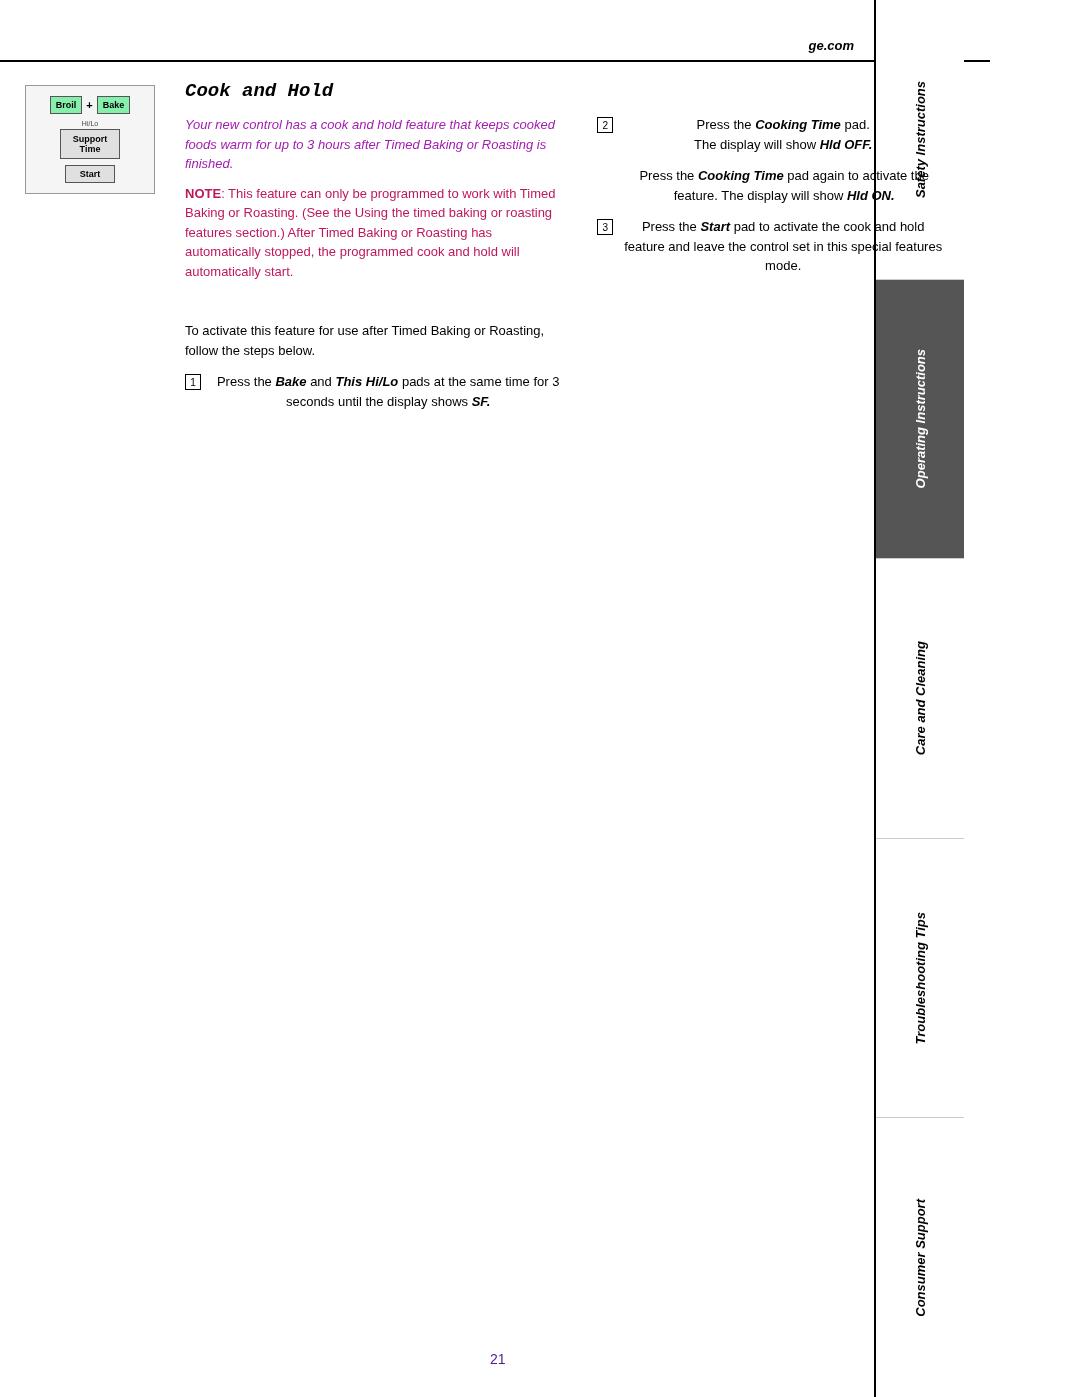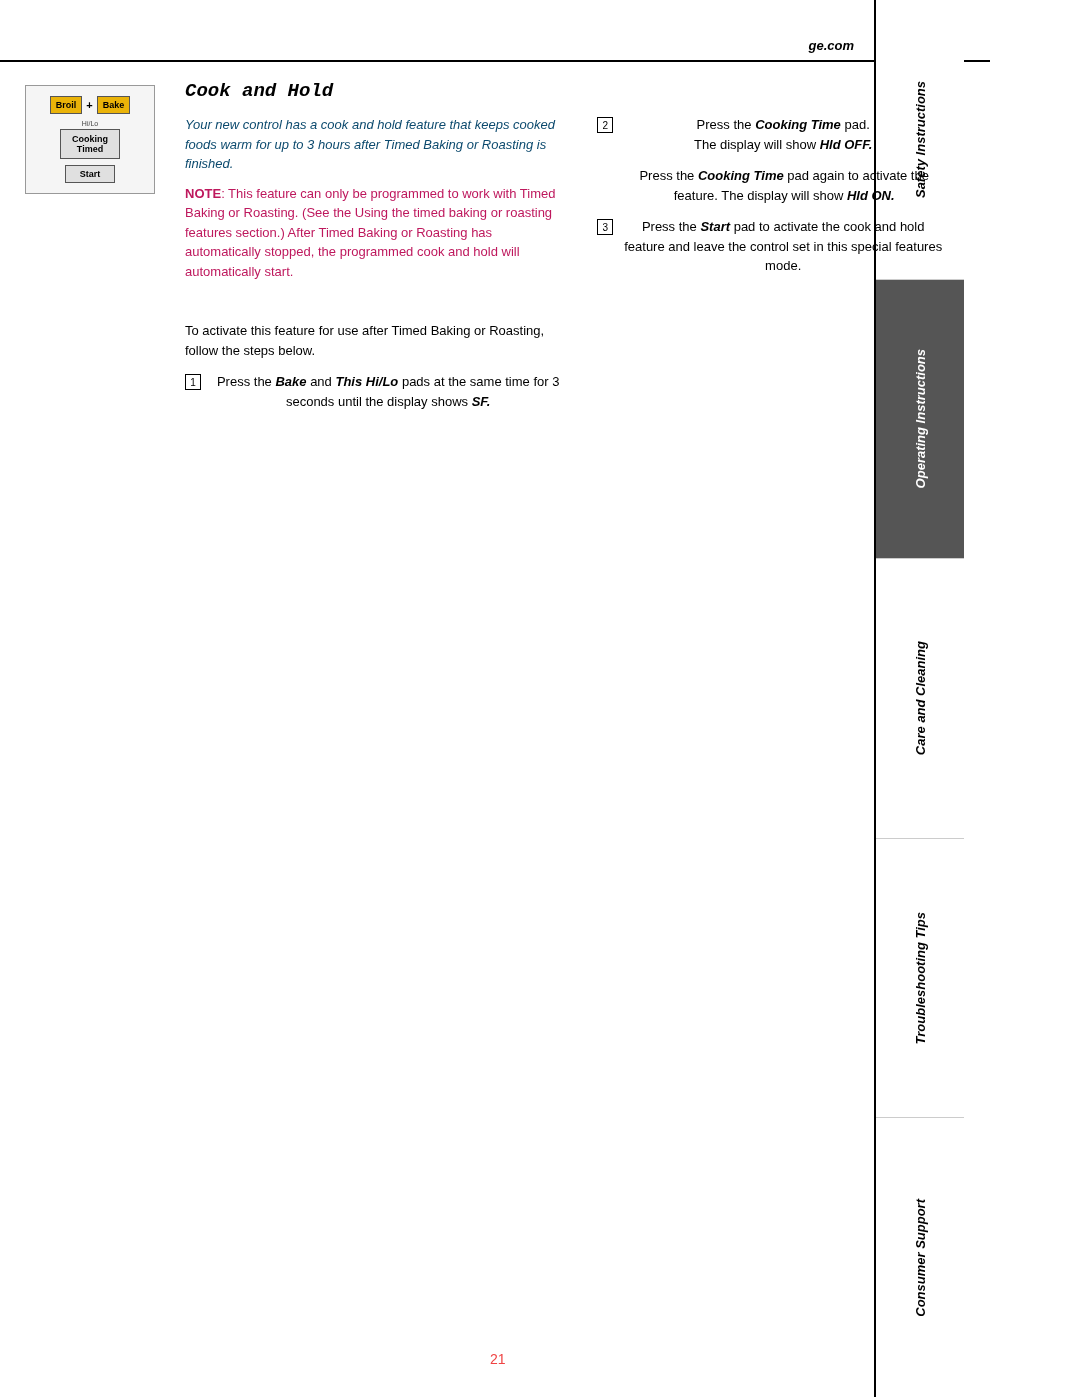--- a/index.html
+++ b/index.html
@@ -102,21 +102,21 @@
     .control-buttons {
       display: flex;
       align-items: center;
       justify-content: center;
       gap: 4px;
       margin-bottom: 6px;
     }
 
     .ctrl-btn {
       border: 1px solid #555;
-      background: #eab308;
+      background: #86efac;
       padding: 3px 5px;
       font-size: 9px;
       font-weight: bold;
       text-align: right;
       min-width: 28px;
     }
 
     .ctrl-btn-small {
       font-size: 7px;
       color: #444;
@@ -179,21 +179,21 @@
 
     .right-column {
       flex: 1;
     }
 
     .intro-text {
       font-style: italic;
       font-size: 13px;
       line-height: 1.5;
       margin-bottom: 10px;
-      color: #0c4a6e;
+      color: #a21caf;
     }
 
     .note-text {
       font-size: 13px;
       line-height: 1.5;
       margin-bottom: 10px;
       color: #be185d;
     }
 
     .note-text .note-label {
@@ -237,21 +237,21 @@
       font-weight: bold;
       font-style: italic;
     }
 
     
     .page-number {
       position: absolute;
       bottom: 30px;
       left: 490px;
       font-size: 14px;
-      color: #ef4444;
+      color: #4c1d95;
     }
 
   </style>
 </head>
 <body>
 
 <div class="page-container">
 
   <div class="top-border"></div>
 
@@ -280,22 +280,22 @@
       <div class="ctrl-btn">
         <div>Broil</div>
       </div>
       <div class="ctrl-plus">+</div>
       <div class="ctrl-btn">
         <div>Bake</div>
       </div>
     </div>
     <div class="ctrl-btn-small">Hi/Lo</div>
     <div class="ctrl-cooking-time">
-      <div>Cooking</div>
-      <div>Timed</div>
+      <div>Support</div>
+      <div>Time</div>
     </div>
     <div class="ctrl-start">Start</div>
   </div>
 
   <div class="section-title">Cook and Hold</div>
 
   <div class="content-area">
 
     <div class="left-column">
       <p class="intro-text">Your new control has a cook and hold feature that keeps cooked foods warm for up to 3 hours after Timed Baking or Roasting is finished.</p>

